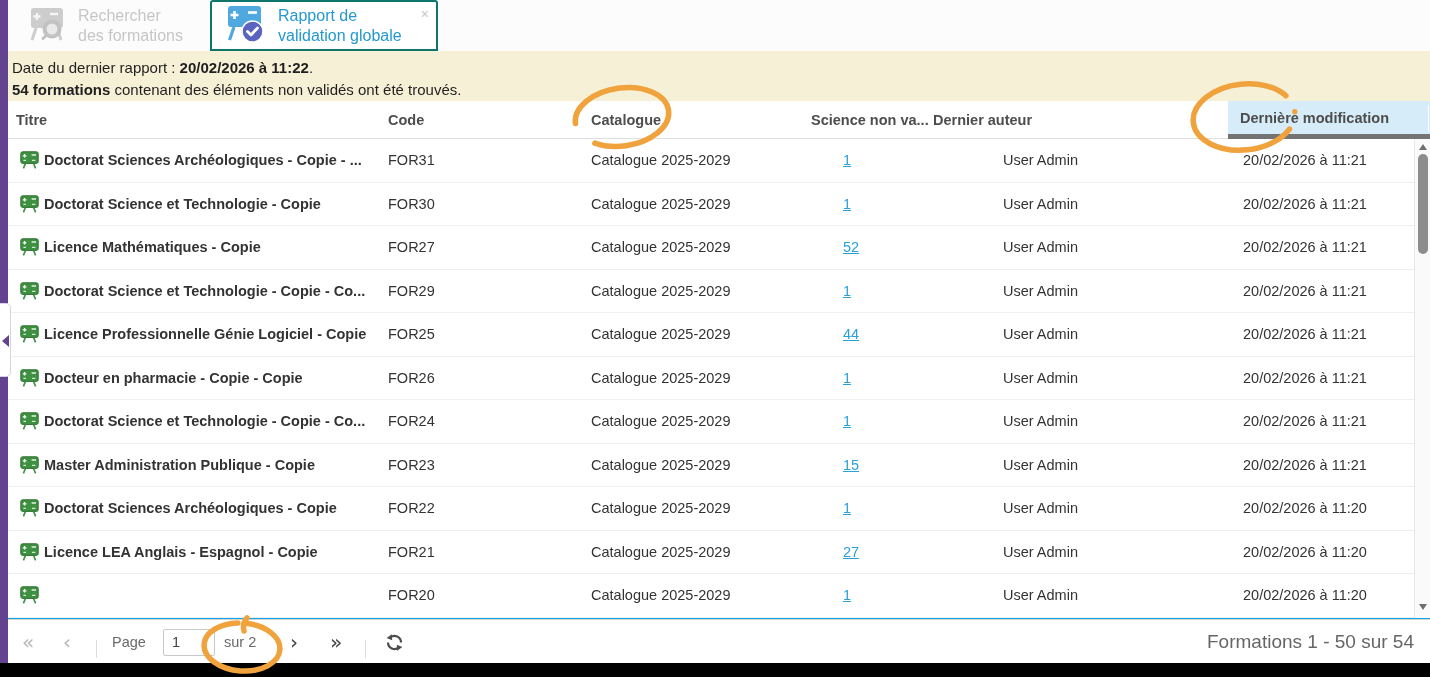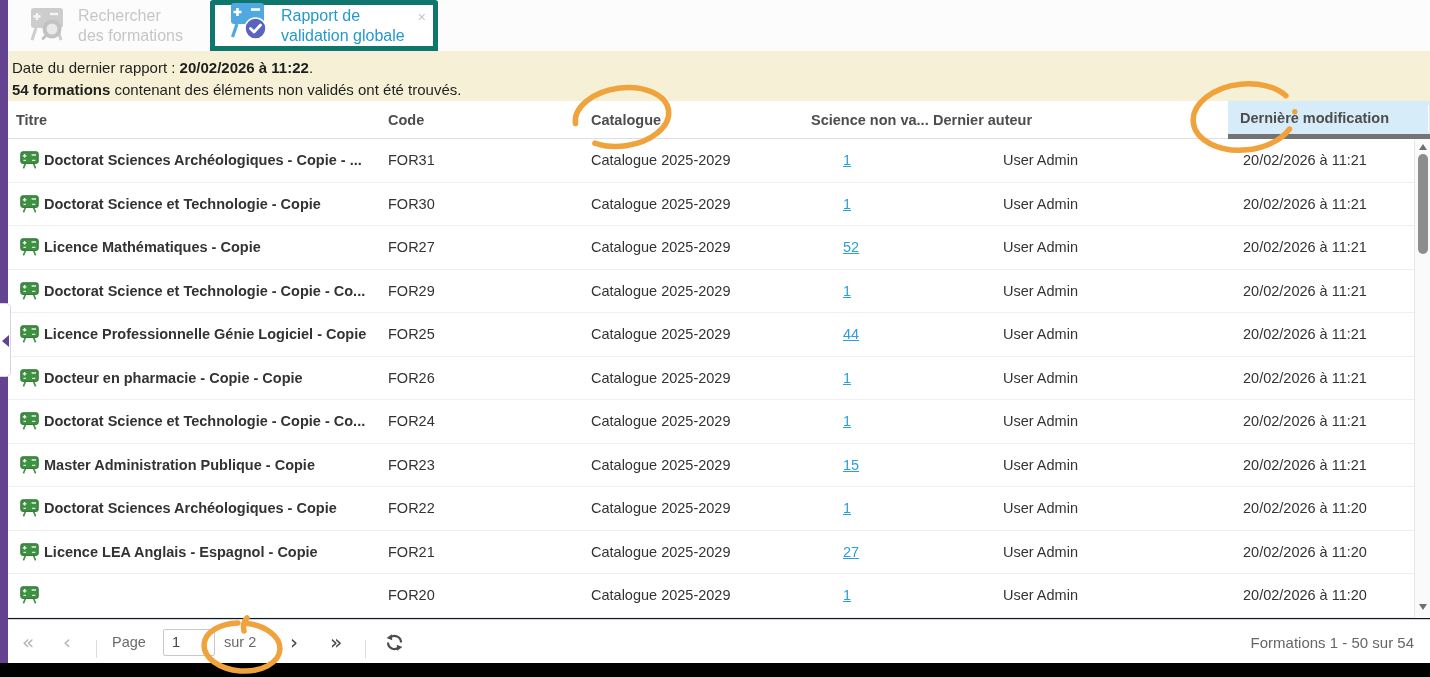--- a/index.html
+++ b/index.html
@@ -1,29 +1,29 @@
 <!DOCTYPE html>
 <html><head>
 <meta charset="utf-8">
 <style>
   * { margin:0; padding:0; box-sizing:border-box; }
   html,body { width:1430px; height:677px; }
   body { font-family:"Liberation Sans","DejaVu Sans",sans-serif; background:#fff; position:relative; overflow:hidden; }
-  #stage { position:absolute; inset:0; width:1430px; height:677px; background:#0f172a; }
+  #stage { position:absolute; inset:0; width:1430px; height:677px; background:#0ea5e9; }
 
   
   .side-stripe { position:absolute; left:0; top:0; width:8px; height:663px; background:#63428f; }
   .side-handle { position:absolute; left:0; top:303px; width:11px; height:74px; background:#fff; border:1px solid #d9d2e4; border-left:none; border-radius:0 5px 5px 0; z-index:5; }
   .side-handle .tri { position:absolute; left:2px; top:31px; width:0; height:0; border-top:6px solid transparent; border-bottom:6px solid transparent; border-right:7px solid #63428f; }
 
   
   .tabbar { position:absolute; left:8px; top:0; right:0; height:51px; background:#fcfcfc; }
   .tab { position:absolute; top:0; height:51px; display:flex; align-items:center; gap:8px; padding:0 10px; cursor:pointer; }
   .tab.inactive { left:6px; width:196px; color:#c6c6c6; }
-  .tab.active { left:202px; width:228px; background:#fff; border:5px solid #0f766e; border-radius:3px 3px 0 0; color:#2499cf;align-items:flex-end; }
+  .tab.active { left:202px; width:228px; background:#fff; border:2px solid #0f766e; border-radius:3px 3px 0 0; color:#2499cf; }
   .tab .lbl { font-size:16px; line-height:20px; }
   .tab .close { position:absolute; top:5px; right:7px; font-size:14px; color:#c3c3c3; line-height:1; cursor:pointer; }
 
   
   .banner { position:absolute; left:8px; top:51px; right:0; height:50px; background:#f6f1d6; padding:6px 0 0 4px; font-size:15px; color:#1f1f1f; line-height:22px; }
   .banner b { font-weight:bold; }
 
   
   .thead { position:absolute; left:8px; top:101px; right:0; height:38px; background:#fff; border-bottom:1px solid #dedede; font-size:14.5px; font-weight:bold; color:#4d4d4d; }
   .thead .hcell { position:absolute; top:0; height:37px; display:flex; align-items:center; cursor:pointer; white-space:nowrap; }
@@ -57,21 +57,21 @@
   .pg-btn.enabled { color:#474747; }
   .f-first { left:14px; } .f-prev { left:55px; }
   .f-sep1 { left:88px; } .f-sep2 { left:357px; }
   .fsep { width:1px; height:18px; background:#dcdcdc; align-self:center; margin-top:13px; }
   .f-pagelabel { left:104px; }
   .f-pageinput { left:155px; }
   .f-pageinput input { width:52px; height:27px; border:1px solid #c9c9c9; border-radius:2px; padding:0 8px; font-size:14.5px; color:#444; font-family:inherit; }
   .f-of { left:216px; }
   .f-next { left:282px; } .f-last { left:322px; }
   .f-refresh { left:377px; cursor:pointer; }
-  .f-summary { right:16px; font-size:15px; color:#666; }
+  .f-summary { right:16px; font-size:19px; color:#666; }
 
   .letterbox { position:absolute; left:0; top:663px; width:1430px; height:14px; background:#000; }
 
   
   .annot { position:absolute; inset:0; width:1430px; height:677px; pointer-events:none; z-index:50; }
 </style>
 </head>
 <body>
 
 <div id="stage">

